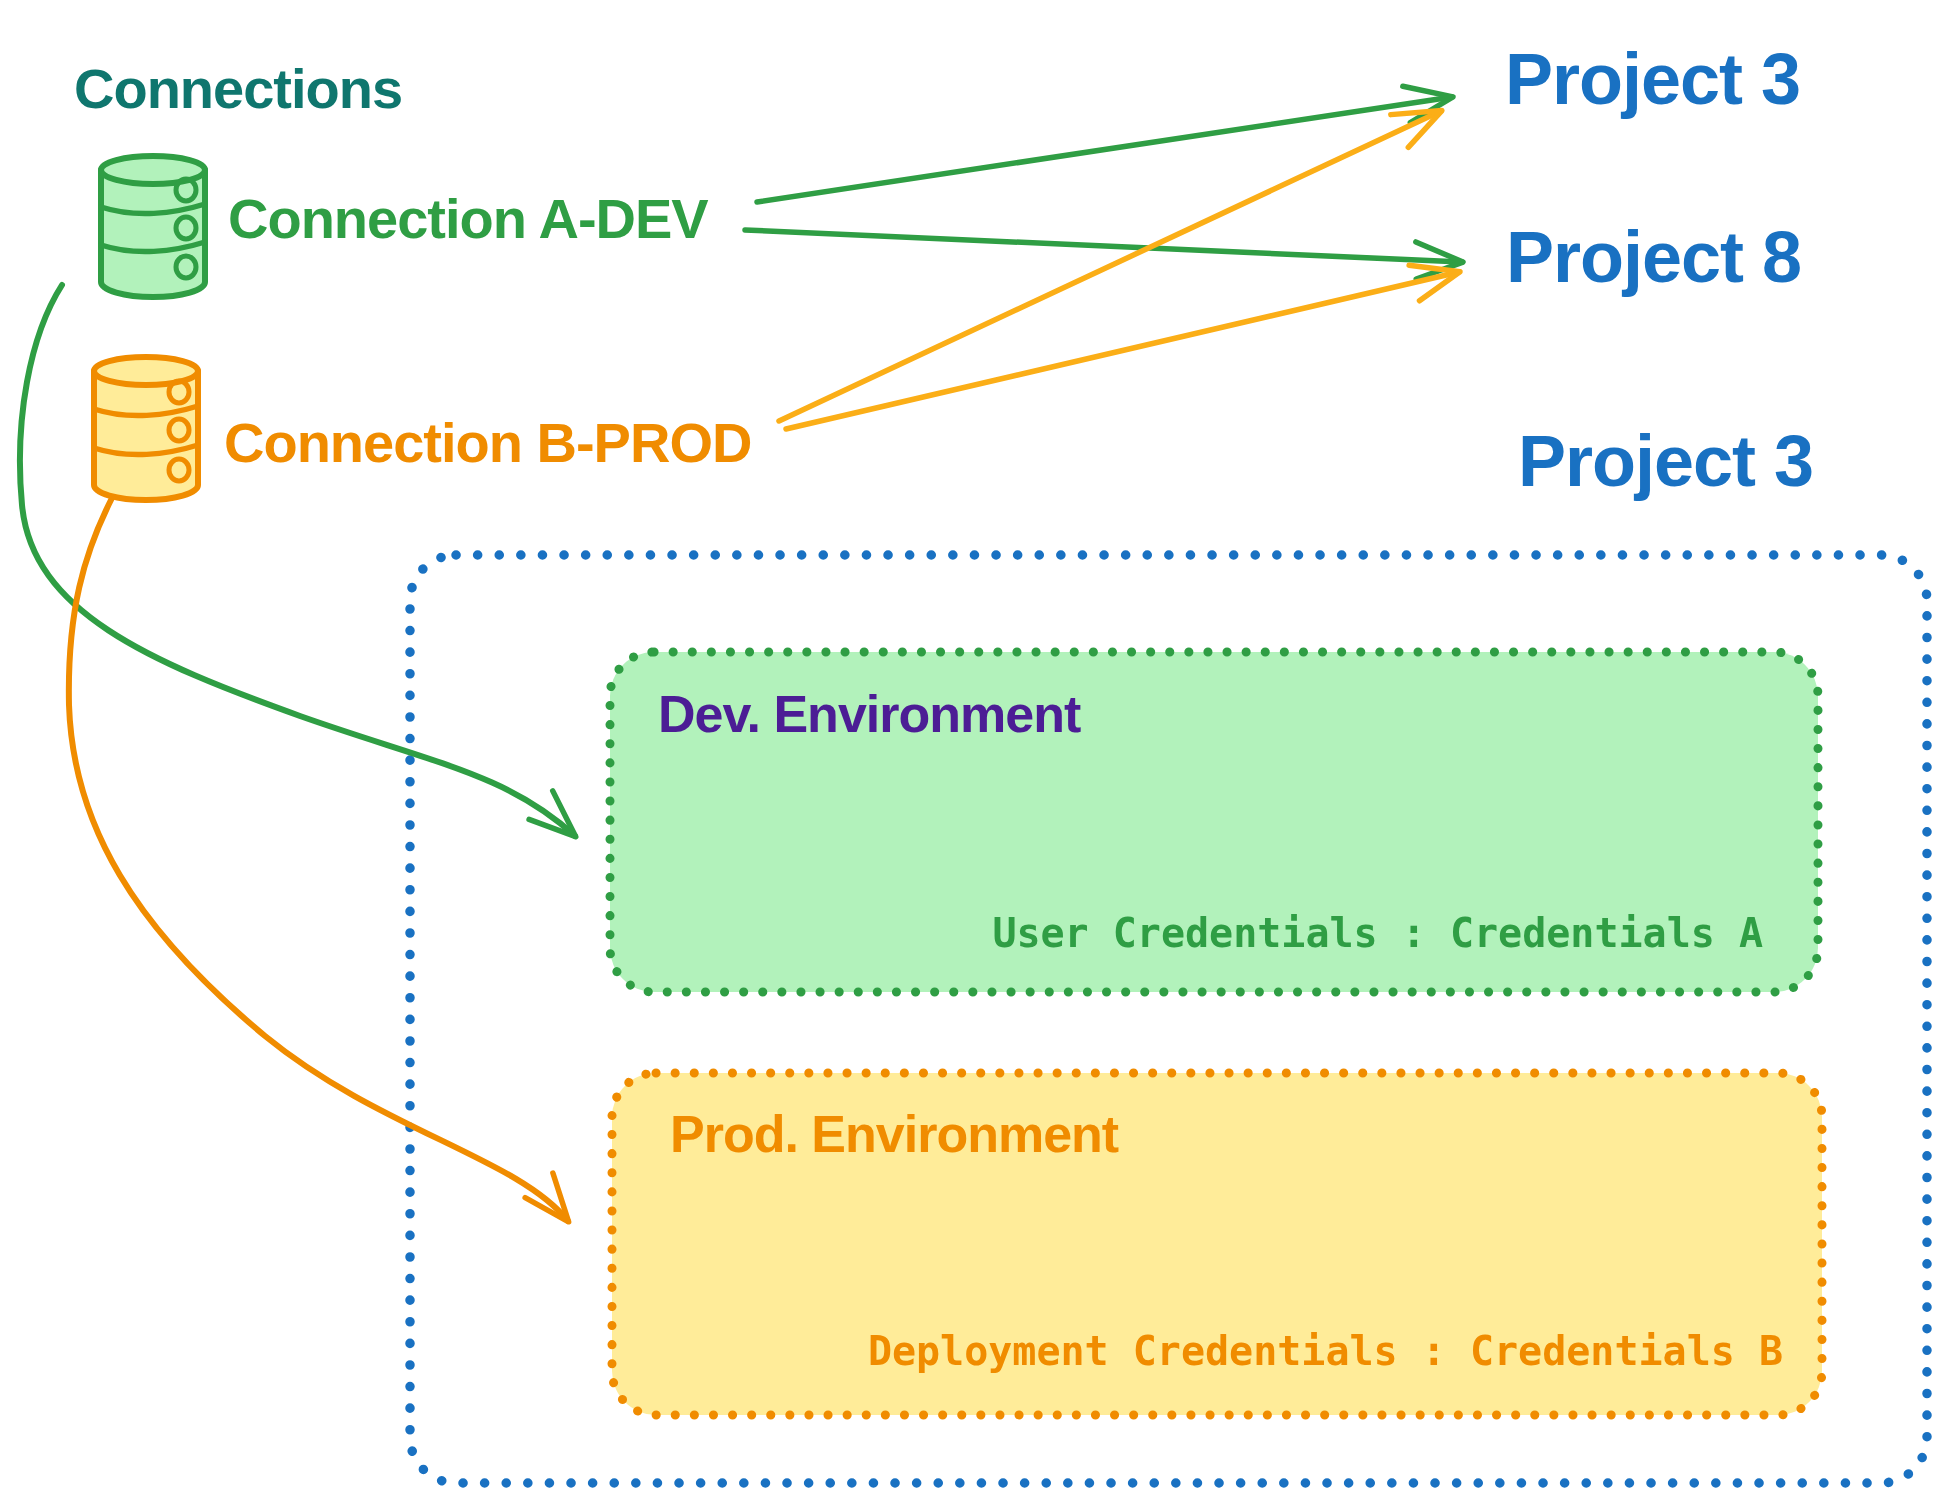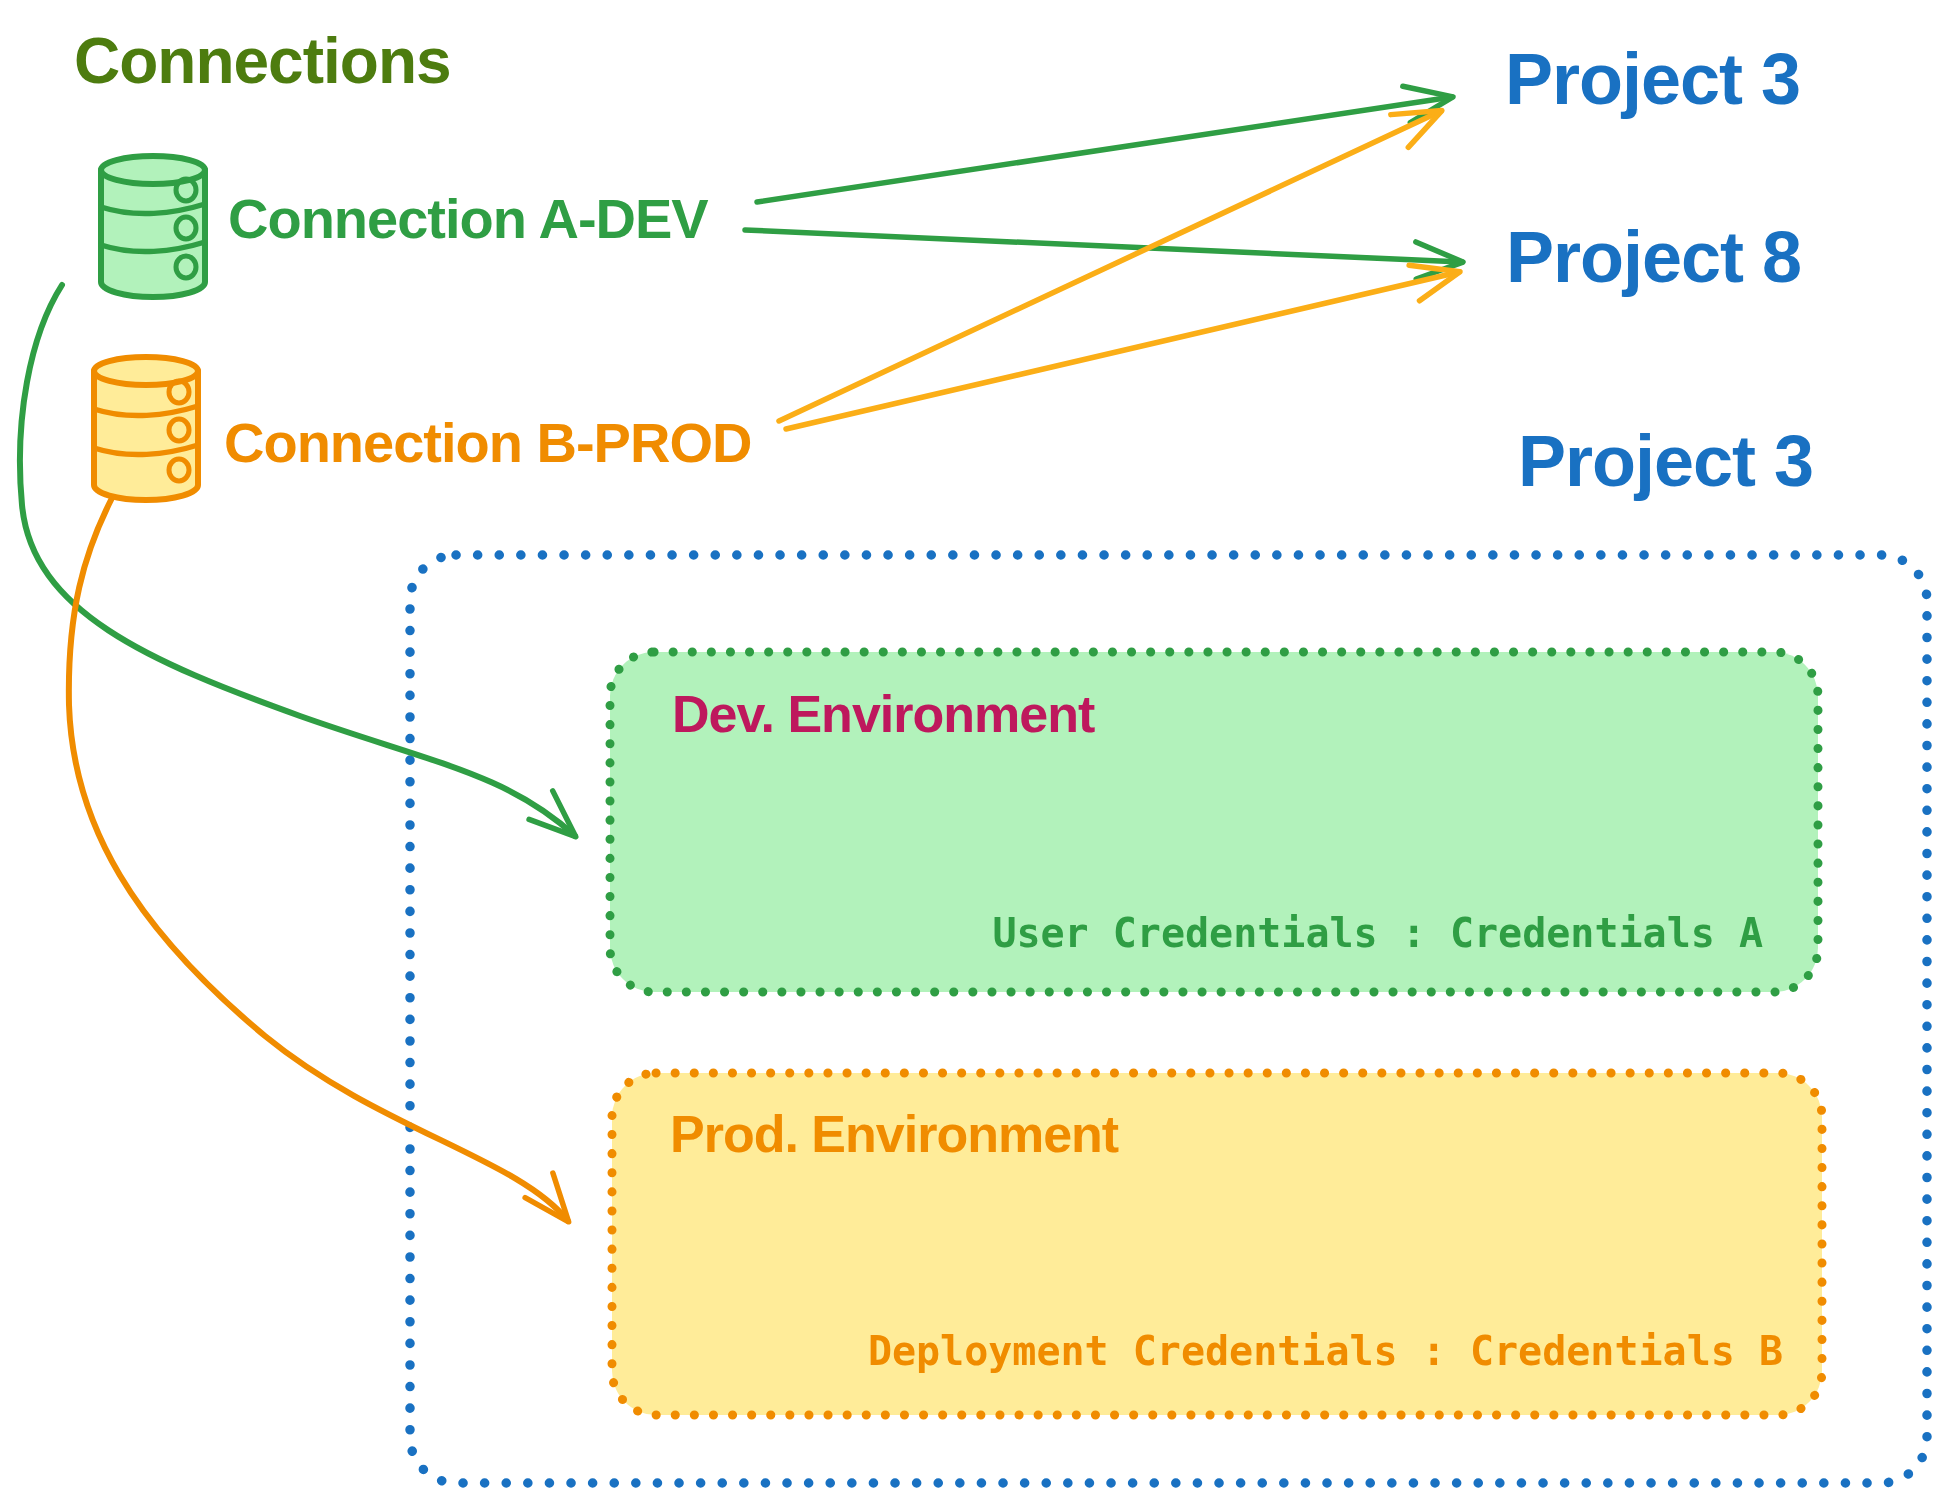--- a/index.html
+++ b/index.html
@@ -5,27 +5,27 @@
   html,body{margin:0;padding:0;background:#ffffff;}
   #canvas{
     position:relative;
     width:1948px;height:1506px;
     background:#ffffff;
     overflow:hidden;
     font-family:"Liberation Sans", sans-serif;
   }
   .abs{position:absolute;}
   .hand{font-weight:bold;letter-spacing:-1px;white-space:nowrap;}
-  .title{font-size:64px;color:#4d7c0f;}
+  .title{font-size:56px;color:#0f766e;margin-top:32px;}
   .conn-label{font-size:56px;}
   .conn-a{color:#2f9e44;}
   .conn-b{color:#f08c00;}
   .project-label{font-size:72px;color:#1971c2;}
   .env-title{font-size:52px;}
-  .dev-title{color:#be185d;margin-left:14px;}
+  .dev-title{color:#4c1d95;}
   .prod-title{color:#f08c00;}
   .cred{
     font-family:"DejaVu Sans Mono", monospace;
     font-size:40px;font-weight:bold;letter-spacing:0;
     white-space:nowrap;
   }
   .cred-dev{color:#2f9e44;}
   .cred-prod{color:#f08c00;}
   svg{display:block;}
   .layer{position:absolute;left:0;top:0;pointer-events:none;}

